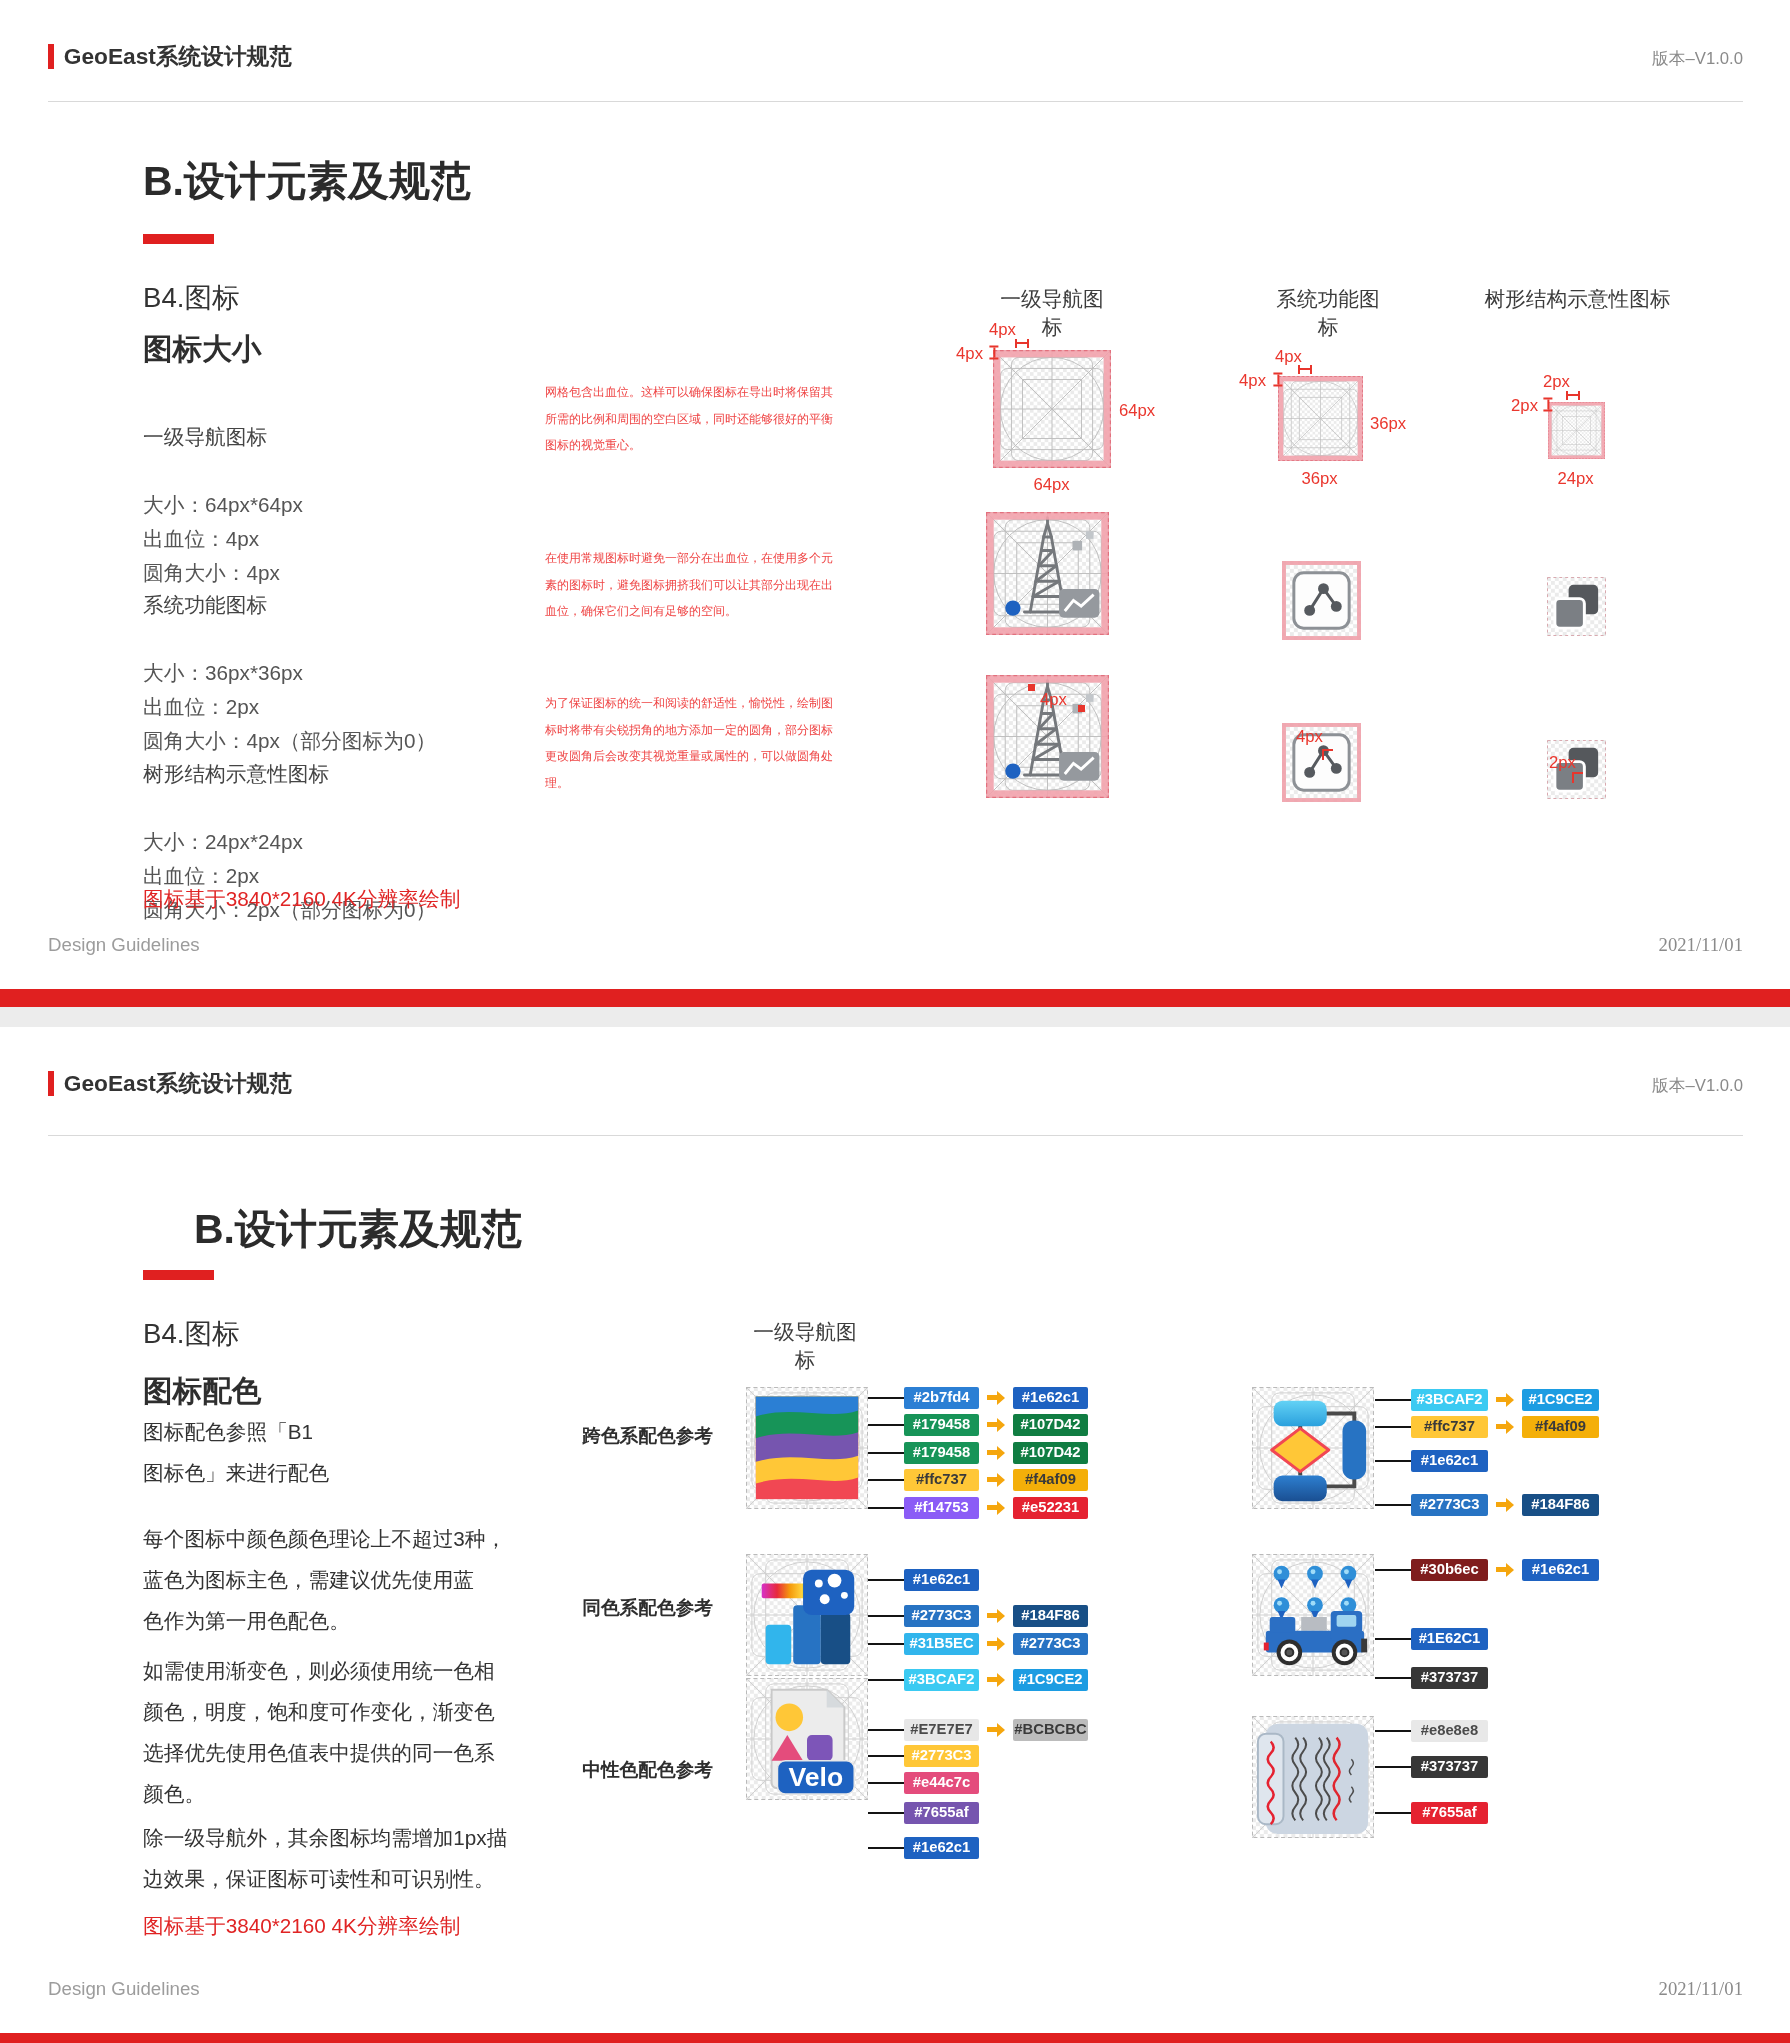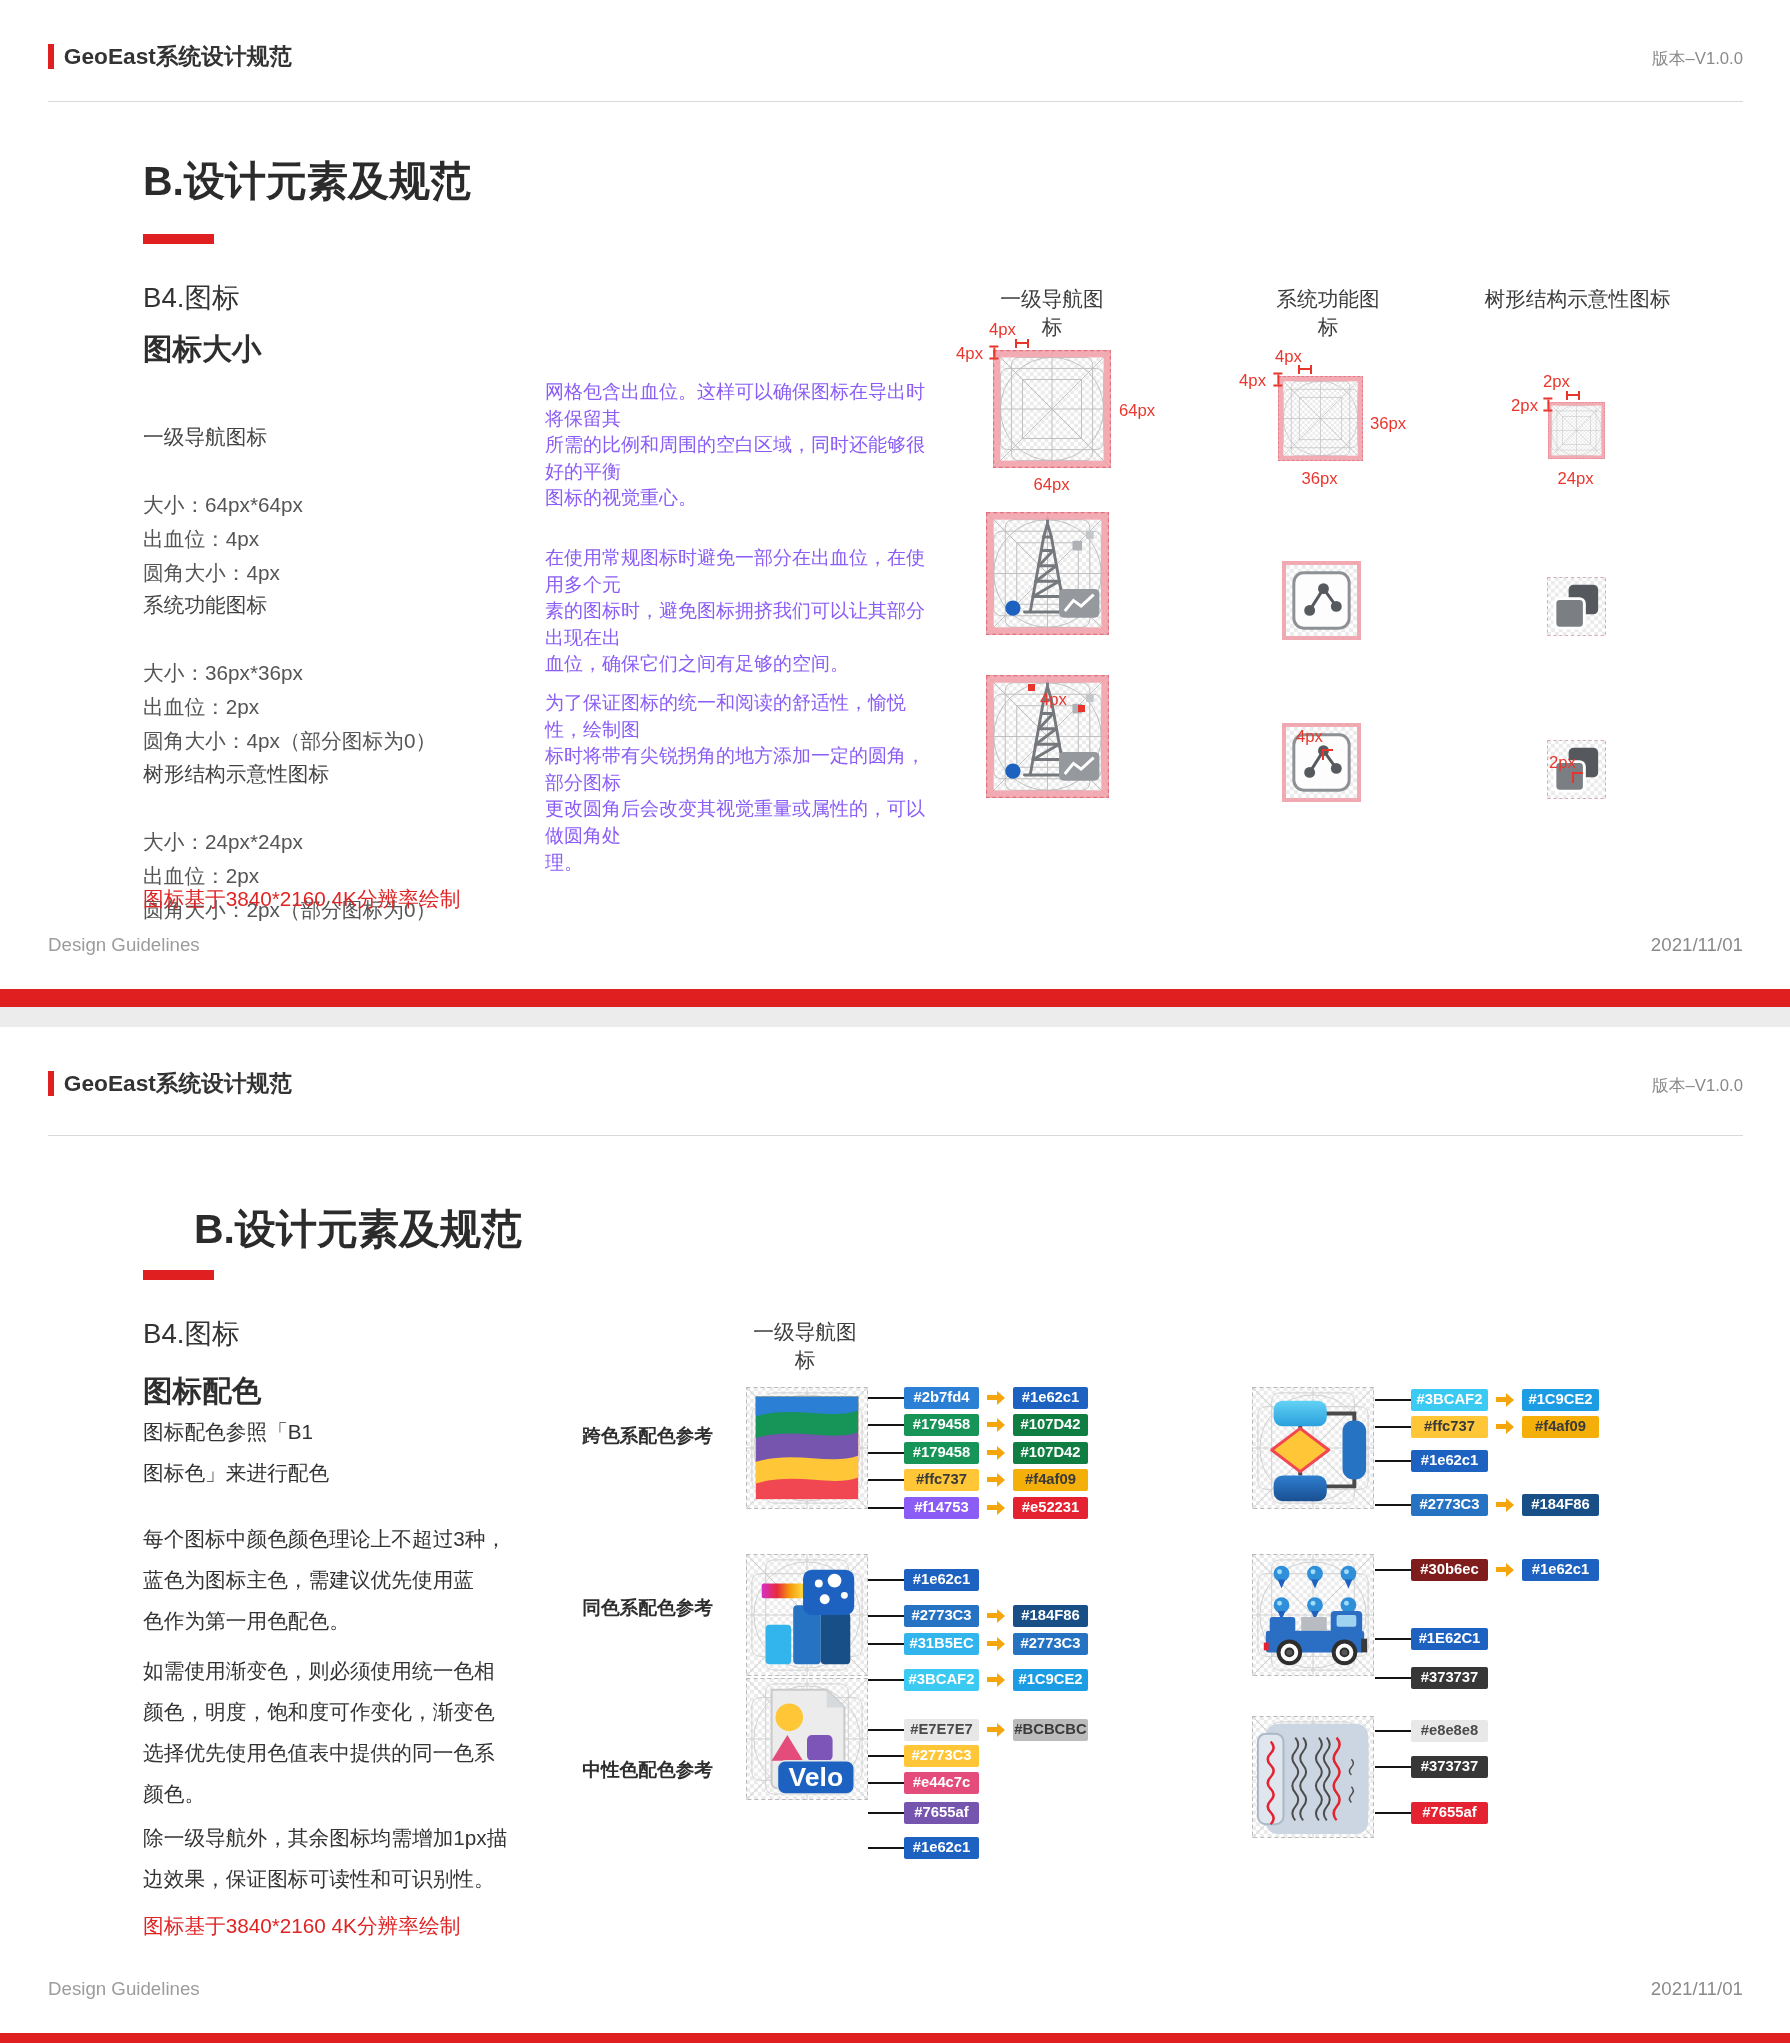--- a/index.html
+++ b/index.html
@@ -15,25 +15,25 @@
   .hdr .tick{width:5.9px;height:25.6px;background:#e02020;margin-right:9.9px;}
   .hdr .t{font-size:22.7px;font-weight:bold;color:#333;}
   .ver{position:absolute;right:48px;top:47px;font-size:16.7px;color:#8a8a8a;}
   .hrline{position:absolute;left:48px;right:48px;border-top:1px solid #d9d9d9;}
   .h1{position:absolute;font-size:41px;font-weight:bold;color:#2b2b2b;}
   .rule{position:absolute;width:71px;height:9.9px;background:#e02020;}
   .b4{position:absolute;font-size:27.6px;color:#333;font-weight:500;}
   .bt{position:absolute;font-size:29.6px;font-weight:bold;color:#2e2e2e;}
   .spec{position:absolute;left:143px;font-size:20.7px;color:#555;line-height:34px;white-space:pre-line;}
   .spec .nm{color:#444;}
-  .gpara{position:absolute;left:545px;width:394px;font-size:19px;color:#8b5cf6;line-height:26.6px;white-space:pre-line;}
+  .gpara{position:absolute;left:545px;width:394px;font-size:12px;color:#ef4444;line-height:26.6px;white-space:pre-line;}
   .note{position:absolute;left:143px;font-size:20.7px;color:#e02424;}
   .foot{position:absolute;bottom:33px;font-size:18.7px;}
   .fl{left:48px;color:#9c9c9c;}
-  .fr{right:48px;color:#8a8a8a;}
+  .fr{right:48px;color:#8a8a8a;font-family:Liberation Serif, serif;}
   .colh{position:absolute;font-size:20.7px;color:#3c3c3c;text-align:center;}
   .p2para{position:absolute;left:143px;width:414px;font-size:20.7px;color:#333;line-height:41px;white-space:pre-line;}
   .glabel{position:absolute;width:158px;text-align:right;font-size:18.7px;font-weight:bold;color:#2e2e2e;}
   .icon-slot{position:absolute;}
   .icon-slot svg{width:100%;height:100%;display:block;}
   .ann{position:absolute;color:#ea372e;font-size:16.7px;font-weight:400;}
   .ib{position:absolute;width:9.9px;height:8.9px;border-left:2px solid #e8352c;border-right:2px solid #e8352c;}
   .ib::after{content:"";position:absolute;left:0;right:0;top:3px;height:2px;background:#e8352c;}
   .ib.v{transform:rotate(90deg);}
   .cb{position:absolute;width:8.9px;height:8.9px;border-left:2px solid #e8352c;border-top:2px solid #e8352c;}

